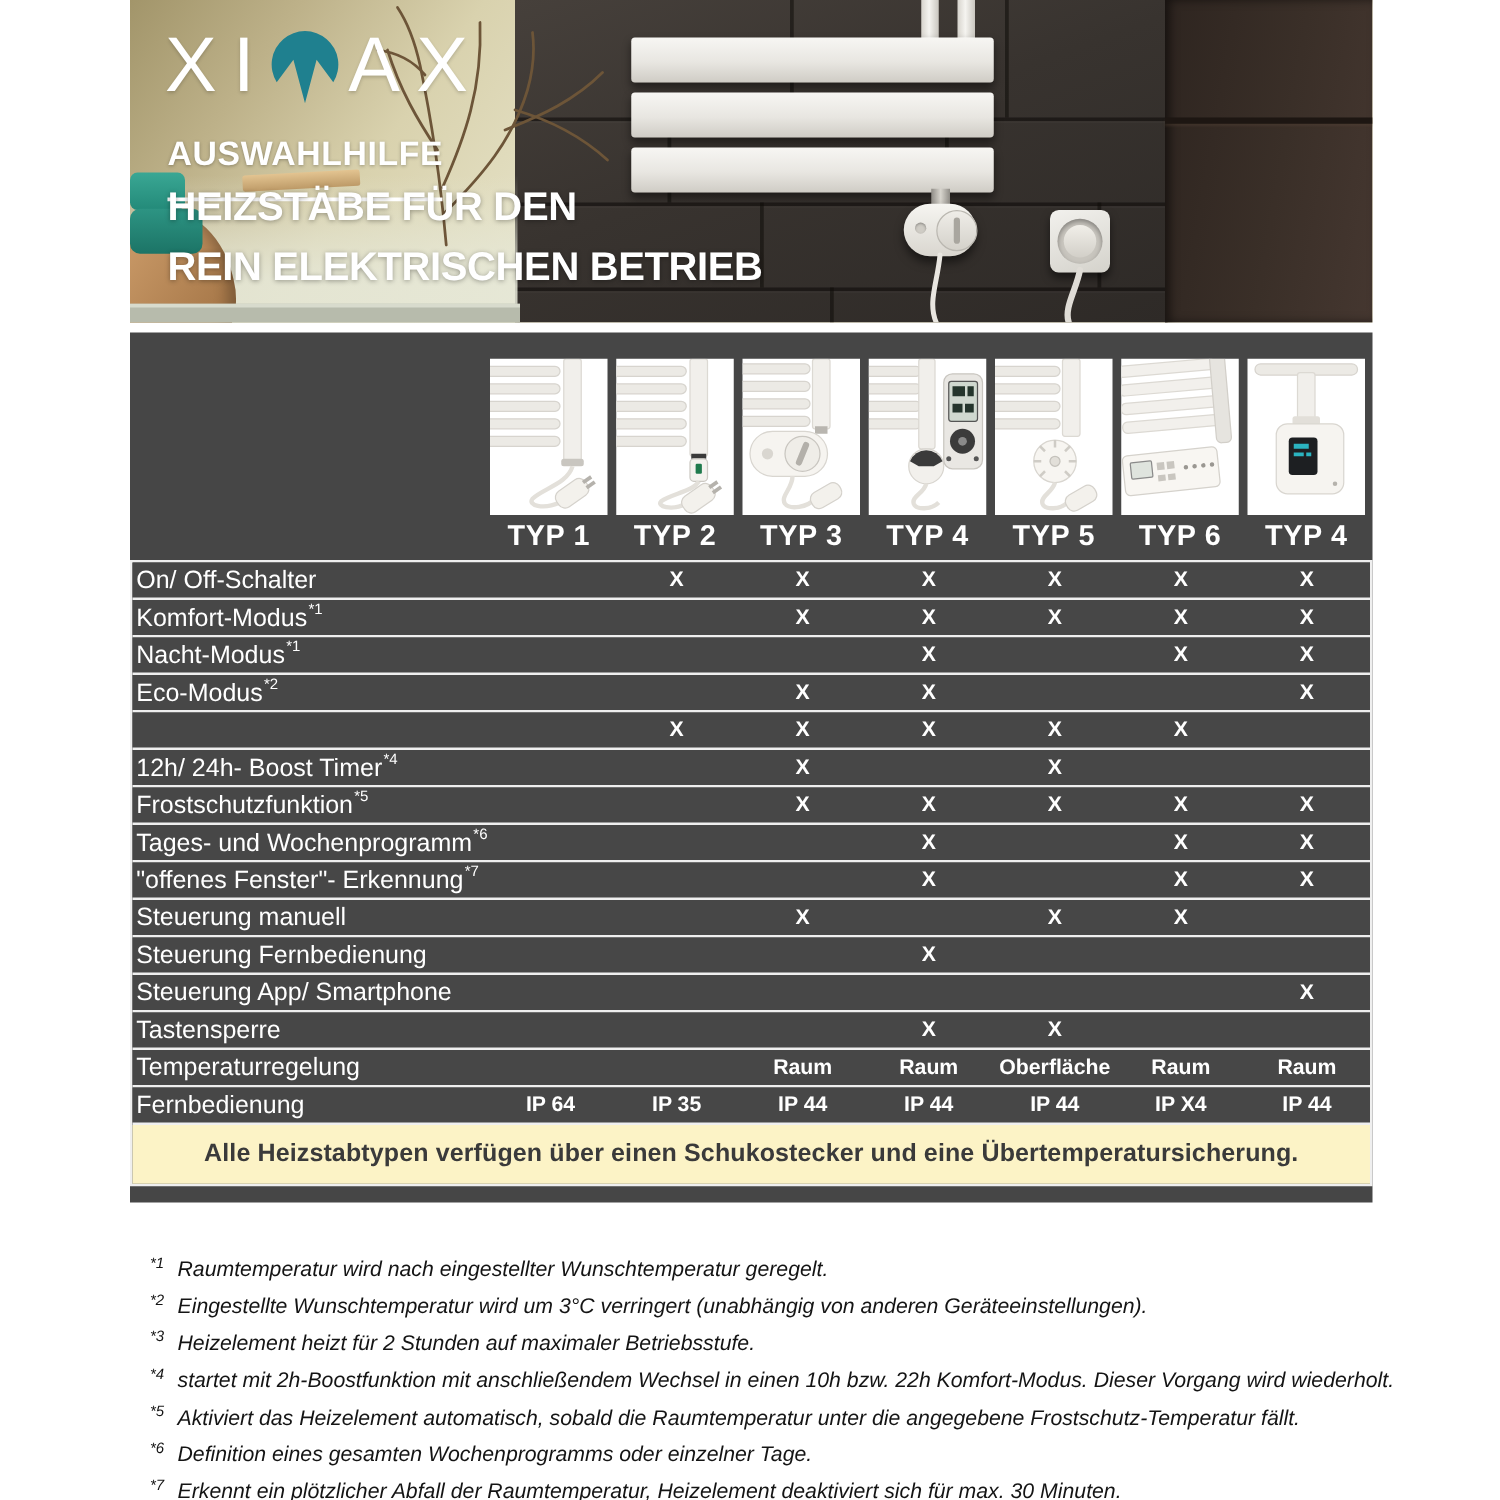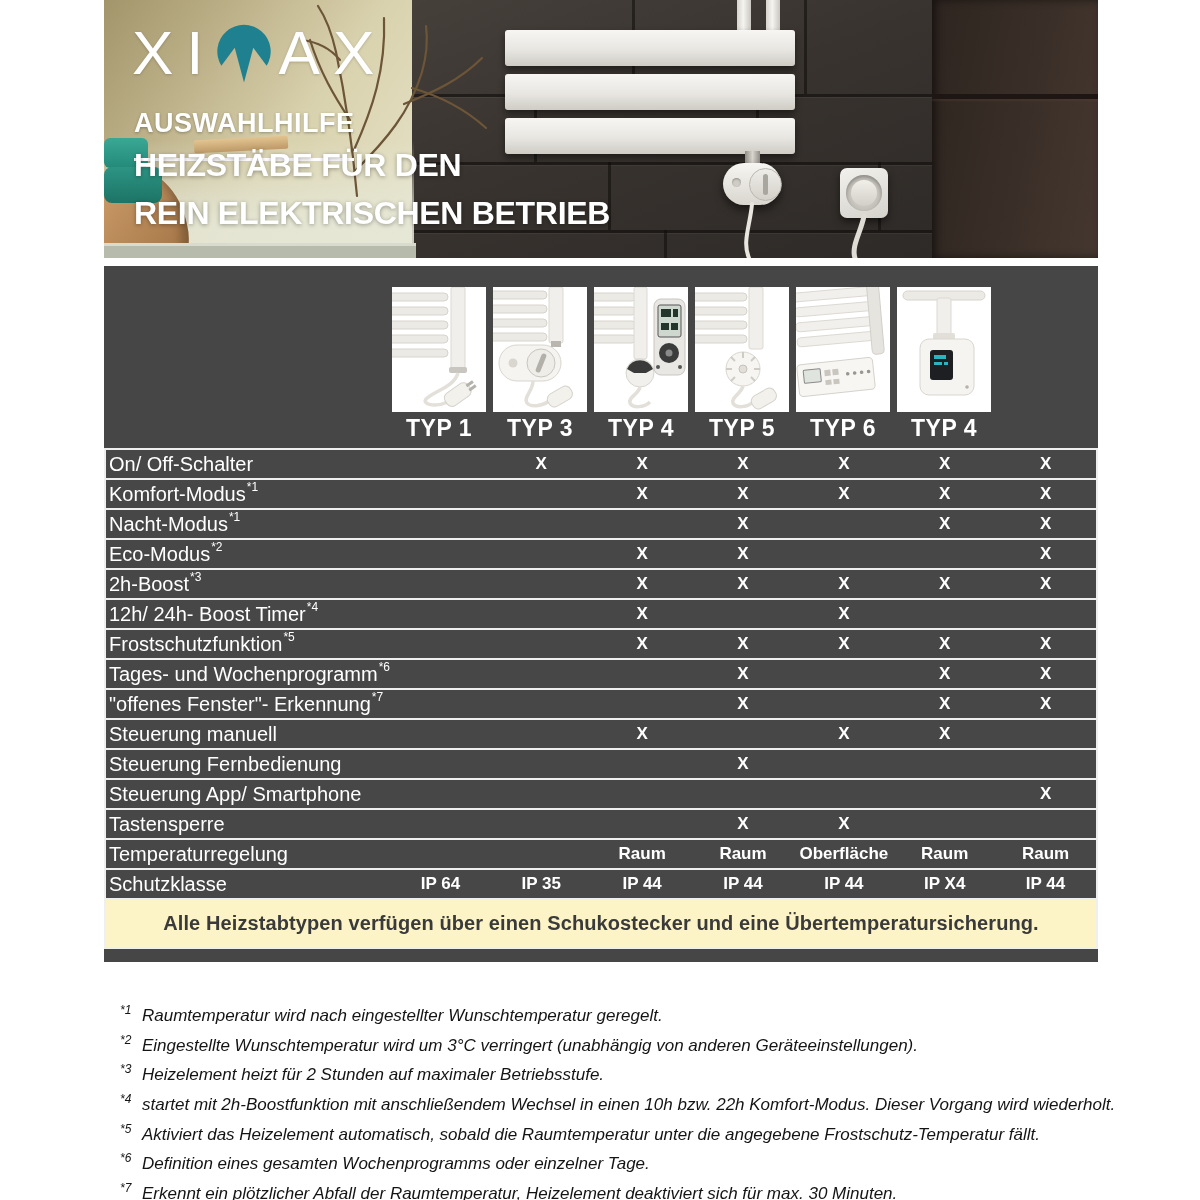--- a/index.html
+++ b/index.html
@@ -165,20 +165,44 @@
           <g transform="rotate(-35 66 108)">
               <rect x="52" y="100" width="28" height="15" rx="6" fill="#f3f1ec" stroke="#d5d2cc"></rect>
               <rect x="78" y="104" width="8" height="3" fill="#b5b2ac"></rect>
               <rect x="78" y="109" width="8" height="3" fill="#b5b2ac"></rect>
             </g>
         </svg>
       </div>
       <div class="plabel">TYP 1</div>
     </div>
 
+    <div class="pcol">
+      <div class="pbox">
+        <svg width="94" height="125" viewBox="0 0 94 125">
+          <g fill="#eceae5" stroke="#d7d4ce">
+              <rect x="-4" y="6" width="60" height="8" rx="4"></rect>
+              <rect x="-4" y="20" width="60" height="8" rx="4"></rect>
+              <rect x="-4" y="34" width="60" height="8" rx="4"></rect>
+              <rect x="-4" y="48" width="60" height="8" rx="4"></rect>
+              <rect x="-4" y="62" width="60" height="8" rx="4"></rect>
+            </g>
+          <rect x="59" y="0" width="14" height="78" rx="2" fill="#f1efeb" stroke="#dcd9d3"></rect>
+          <rect x="60" y="76" width="12" height="4" fill="#3a3a3a"></rect>
+          <rect x="59" y="80" width="14" height="18" rx="3" fill="#f4f2ee" stroke="#ccc9c3"></rect>
+          <rect x="63.5" y="84" width="5" height="8" rx="1" fill="#1f7a4d"></rect>
+          <path d="M66,98 C62,106 44,108 36,114 C32,118 44,122 56,116" stroke="#e3e0da" stroke-width="3.5" fill="none"></path>
+          <g transform="rotate(-35 66 112)">
+              <rect x="52" y="104" width="28" height="15" rx="6" fill="#f3f1ec" stroke="#d5d2cc"></rect>
+              <rect x="78" y="108" width="8" height="3" fill="#b5b2ac"></rect>
+              <rect x="78" y="113" width="8" height="3" fill="#b5b2ac"></rect>
+            </g>
+        </svg>
+      </div>
+      <div class="plabel">TYP 2</div>
+    </div>
 
     <div class="pcol">
       <div class="pbox">
         <svg width="94" height="125" viewBox="0 0 94 125">
           <g fill="#eceae5" stroke="#d7d4ce">
               <rect x="-4" y="4" width="58" height="8" rx="4"></rect>
               <rect x="-4" y="18" width="58" height="8" rx="4"></rect>
               <rect x="-4" y="32" width="58" height="8" rx="4"></rect>
               <rect x="-4" y="46" width="58" height="8" rx="4"></rect>
             </g>
@@ -346,21 +370,20 @@
           <div class="flabel">Eco-Modus<sup>*2</sup></div>
           <div class="fval"></div>
           <div class="fval"></div>
           <div class="fval">X</div>
           <div class="fval">X</div>
           <div class="fval"></div>
           <div class="fval"></div>
           <div class="fval">X</div>
         </div>
         <div class="frow">
-          <div class="flabel">2h-Boost<sup>*3</sup></div>
           <div class="fval"></div>
           <div class="fval"></div>
           <div class="fval">X</div>
           <div class="fval">X</div>
           <div class="fval">X</div>
           <div class="fval">X</div>
           <div class="fval">X</div>
         </div>
         <div class="frow">
           <div class="flabel">12h/ 24h- Boost Timer<sup>*4</sup></div>
@@ -446,21 +469,21 @@
           <div class="flabel">Temperaturregelung</div>
           <div class="fval"></div>
           <div class="fval"></div>
           <div class="fval">Raum</div>
           <div class="fval">Raum</div>
           <div class="fval">Oberfläche</div>
           <div class="fval">Raum</div>
           <div class="fval">Raum</div>
         </div>
         <div class="frow">
-          <div class="flabel">Schutzklasse</div>
+          <div class="flabel">Fernbedienung</div>
           <div class="fval">IP 64</div>
           <div class="fval">IP 35</div>
           <div class="fval">IP 44</div>
           <div class="fval">IP 44</div>
           <div class="fval">IP 44</div>
           <div class="fval">IP X4</div>
           <div class="fval">IP 44</div>
         </div>
       </div>
     <div class="note">Alle Heizstabtypen verfügen über einen Schukostecker und eine Übertemperatursicherung.</div>

